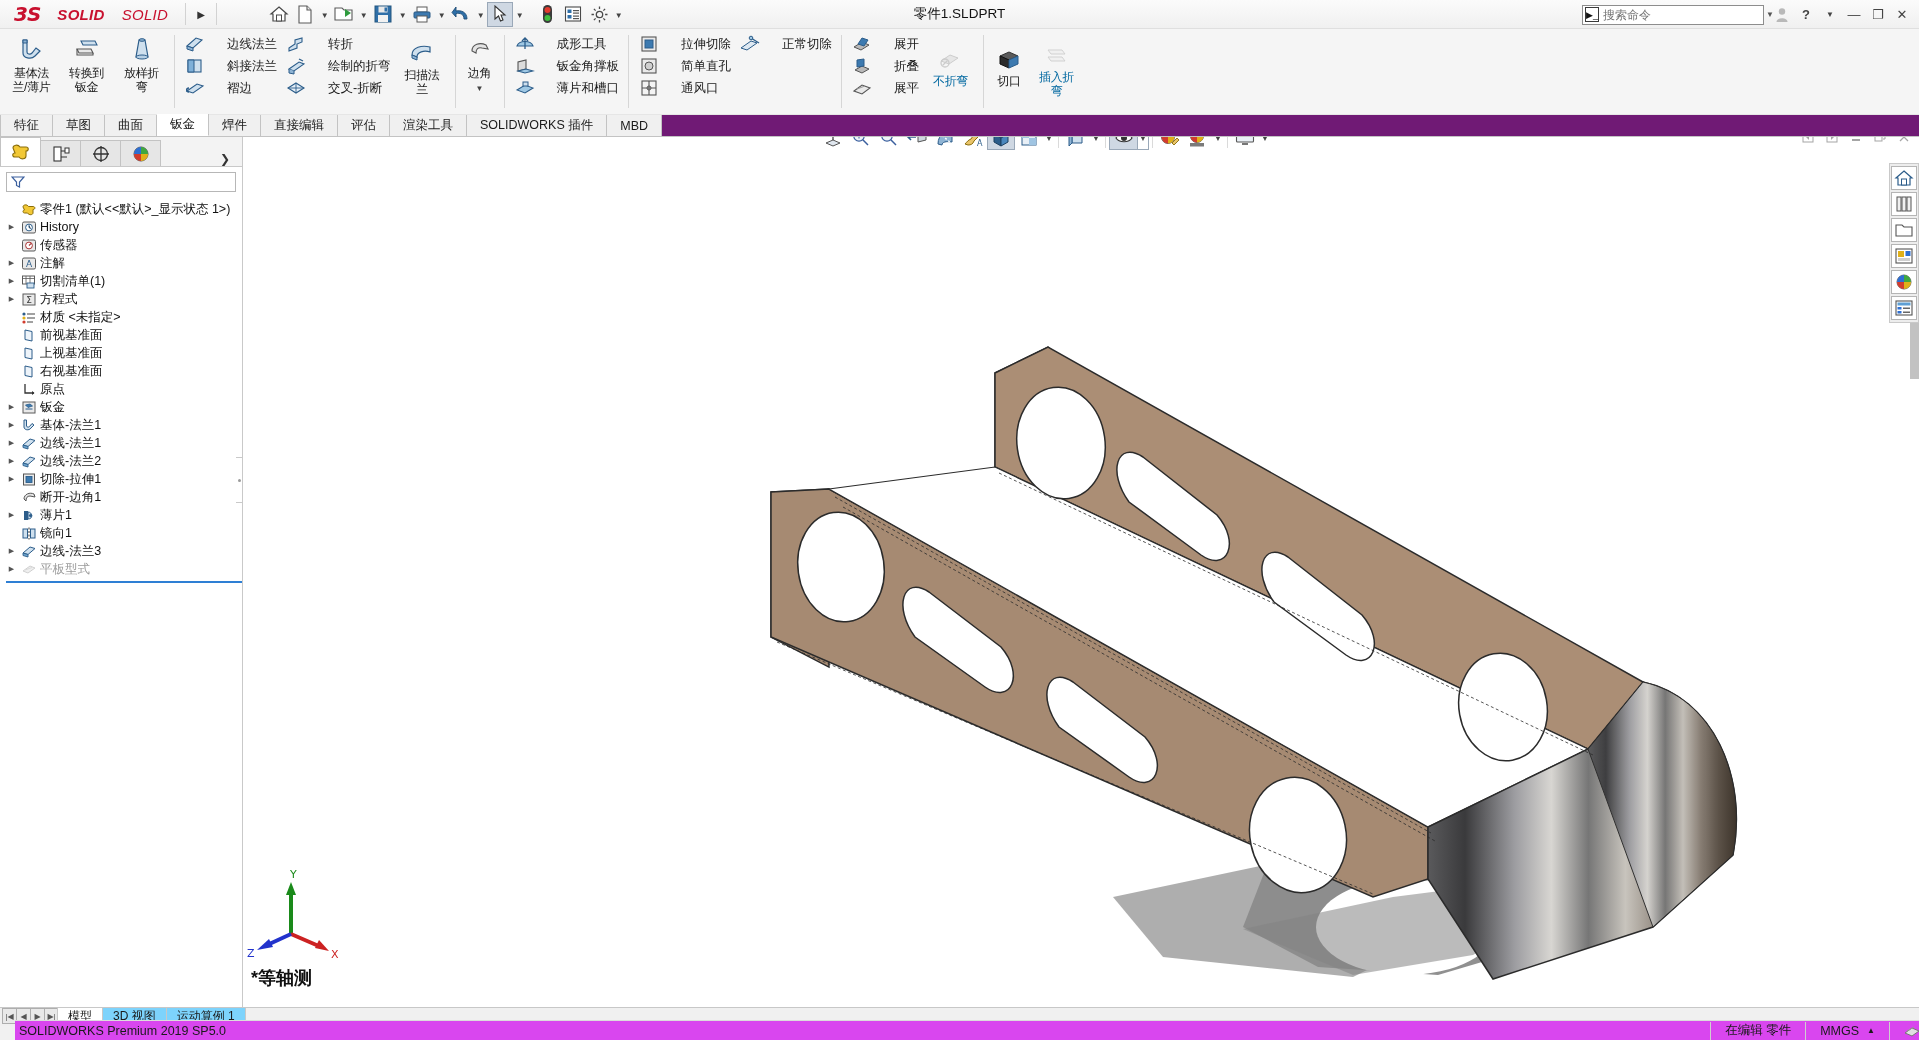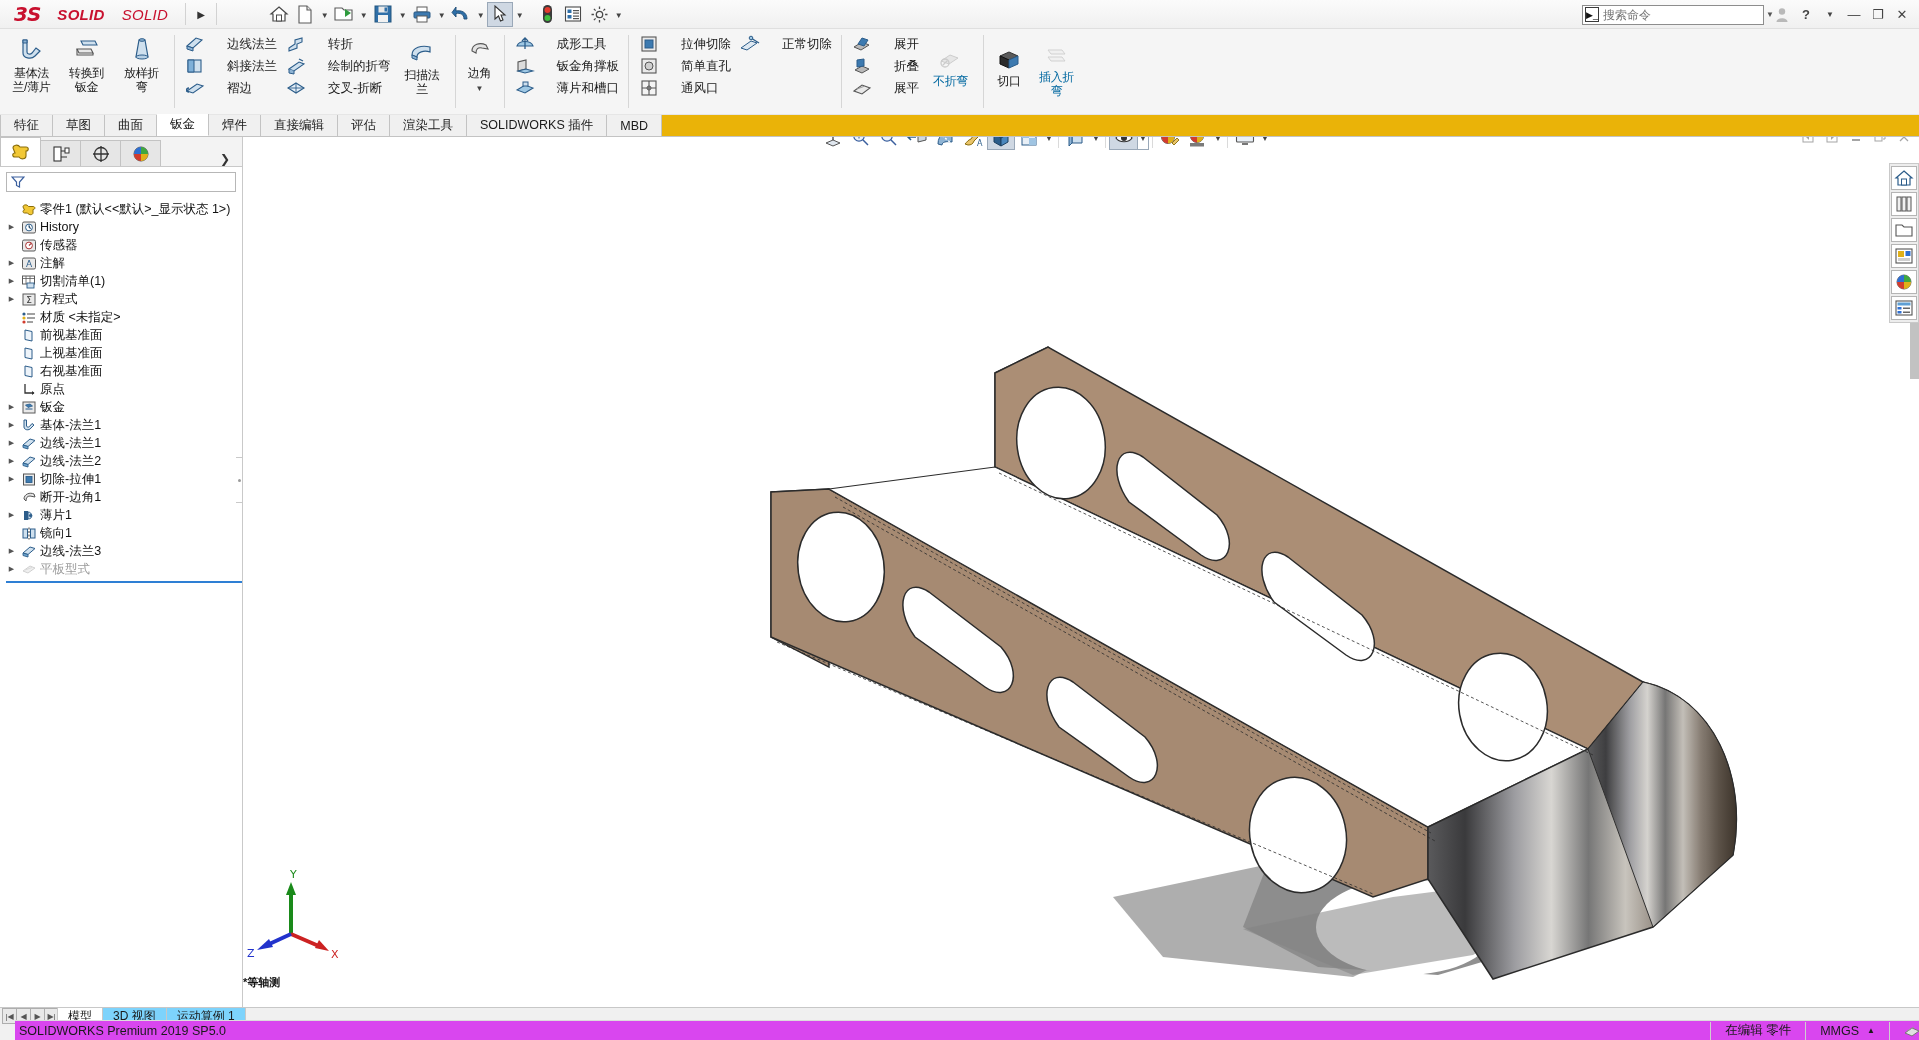--- a/index.html
+++ b/index.html
@@ -96,21 +96,21 @@
     white-space: nowrap;
   }
   .rsm .ic { width: 22px; height: 20px; display:flex; align-items:center; justify-content:center; }
   .rsm .lb { font-size: 12.5px; color: #1a1a1a; }
   .rbig.dis .lb { color: #0369a1; }
   .rdrop { display:flex; align-items:center; justify-content:center; font-size:8px; color:#444; height:16px; }
 
   
   .tabbar {
     position: absolute; left: 0; top: 115px; width: 1919px; height: 22px;
-    background: #eab308; display: flex; align-items: flex-end;
+    background: #701a75; display: flex; align-items: flex-end;
     border-bottom: 1px solid #c3c3c3;
   }
   .tab {
     height: 21px; padding: 0 13px; display: flex; align-items: center;
     font-size: 12.5px; color: #1a1a1a; border-right: 1px solid #c3c3c3;
     background: #f0f0f0;
   }
   .tab:first-child { border-left: 1px solid #c3c3c3; }
   .tab.active { background: #fff; height: 22px; border-bottom: 1px solid #fff; }
 
@@ -180,21 +180,21 @@
   .rti { width: 26px; height: 24px; display:flex;align-items:center;justify-content:center; margin: 1px 0;}
   .rti.box { background:#fff; border: 1px solid #b5b5b5; }
 
   .scrollv {
     position: absolute; right: 0; top: 170px; width: 9px; height: 72px;
     background: #c2c2c2; z-index: 4;
   }
 
   .axistriad { position: absolute; left: 0px; bottom: 40px; width: 120px; height: 110px; }
   .viewlabel {
-    position: absolute; left: 0; bottom: 22px; font-size: 11px;
+    position: absolute; left: 8px; bottom: 22px; font-size: 18px;
     font-weight: bold; color: #111;
   }
 
   
   .doctabs {
     position: absolute; left: 0; bottom: 14px; width: 1919px; height: 19px;
     background: #f0f0f0; border-top: 1px solid #c8c8c8;
     display: flex; align-items: flex-start;
   }
   .navbtns { display: flex; align-items: center; padding-left: 2px; }
@@ -320,20 +320,21 @@
         <svg width="19" height="19" viewBox="0 0 19 19">
             <g fill="none" stroke="#4a4a4a" stroke-width="1.3">
               <circle cx="9.5" cy="9.5" r="3.2"></circle>
               <path d="M9.5 1.5 v2.4 M9.5 15.1 v2.4 M1.5 9.5 h2.4 M15.1 9.5 h2.4 M3.9 3.9 l1.7 1.7 M13.4 13.4 l1.7 1.7 M15.1 3.9 l-1.7 1.7 M5.6 13.4 l-1.7 1.7"></path>
             </g>
           </svg>
       </div>
       <div class="caretdn">▼</div>
     </div>
 
+    <div class="title-text">零件1.SLDPRT</div>
 
     <div class="titleright">
       <div class="searchbox">
         <div class="scmd">▶_</div>
         <input type="text" placeholder="搜索命令" style="">
         <svg width="15" height="15" viewBox="0 0 15 15">
             <circle cx="6" cy="6" r="4.2" fill="none" stroke="#3a5f9e" stroke-width="1.3"></circle>
             <path d="M9.2 9.2 L13 13" stroke="#3a5f9e" stroke-width="1.4"></path>
           </svg>
         <span style="font-size:8px;color:#555;padding-right:2px">▼</span>

